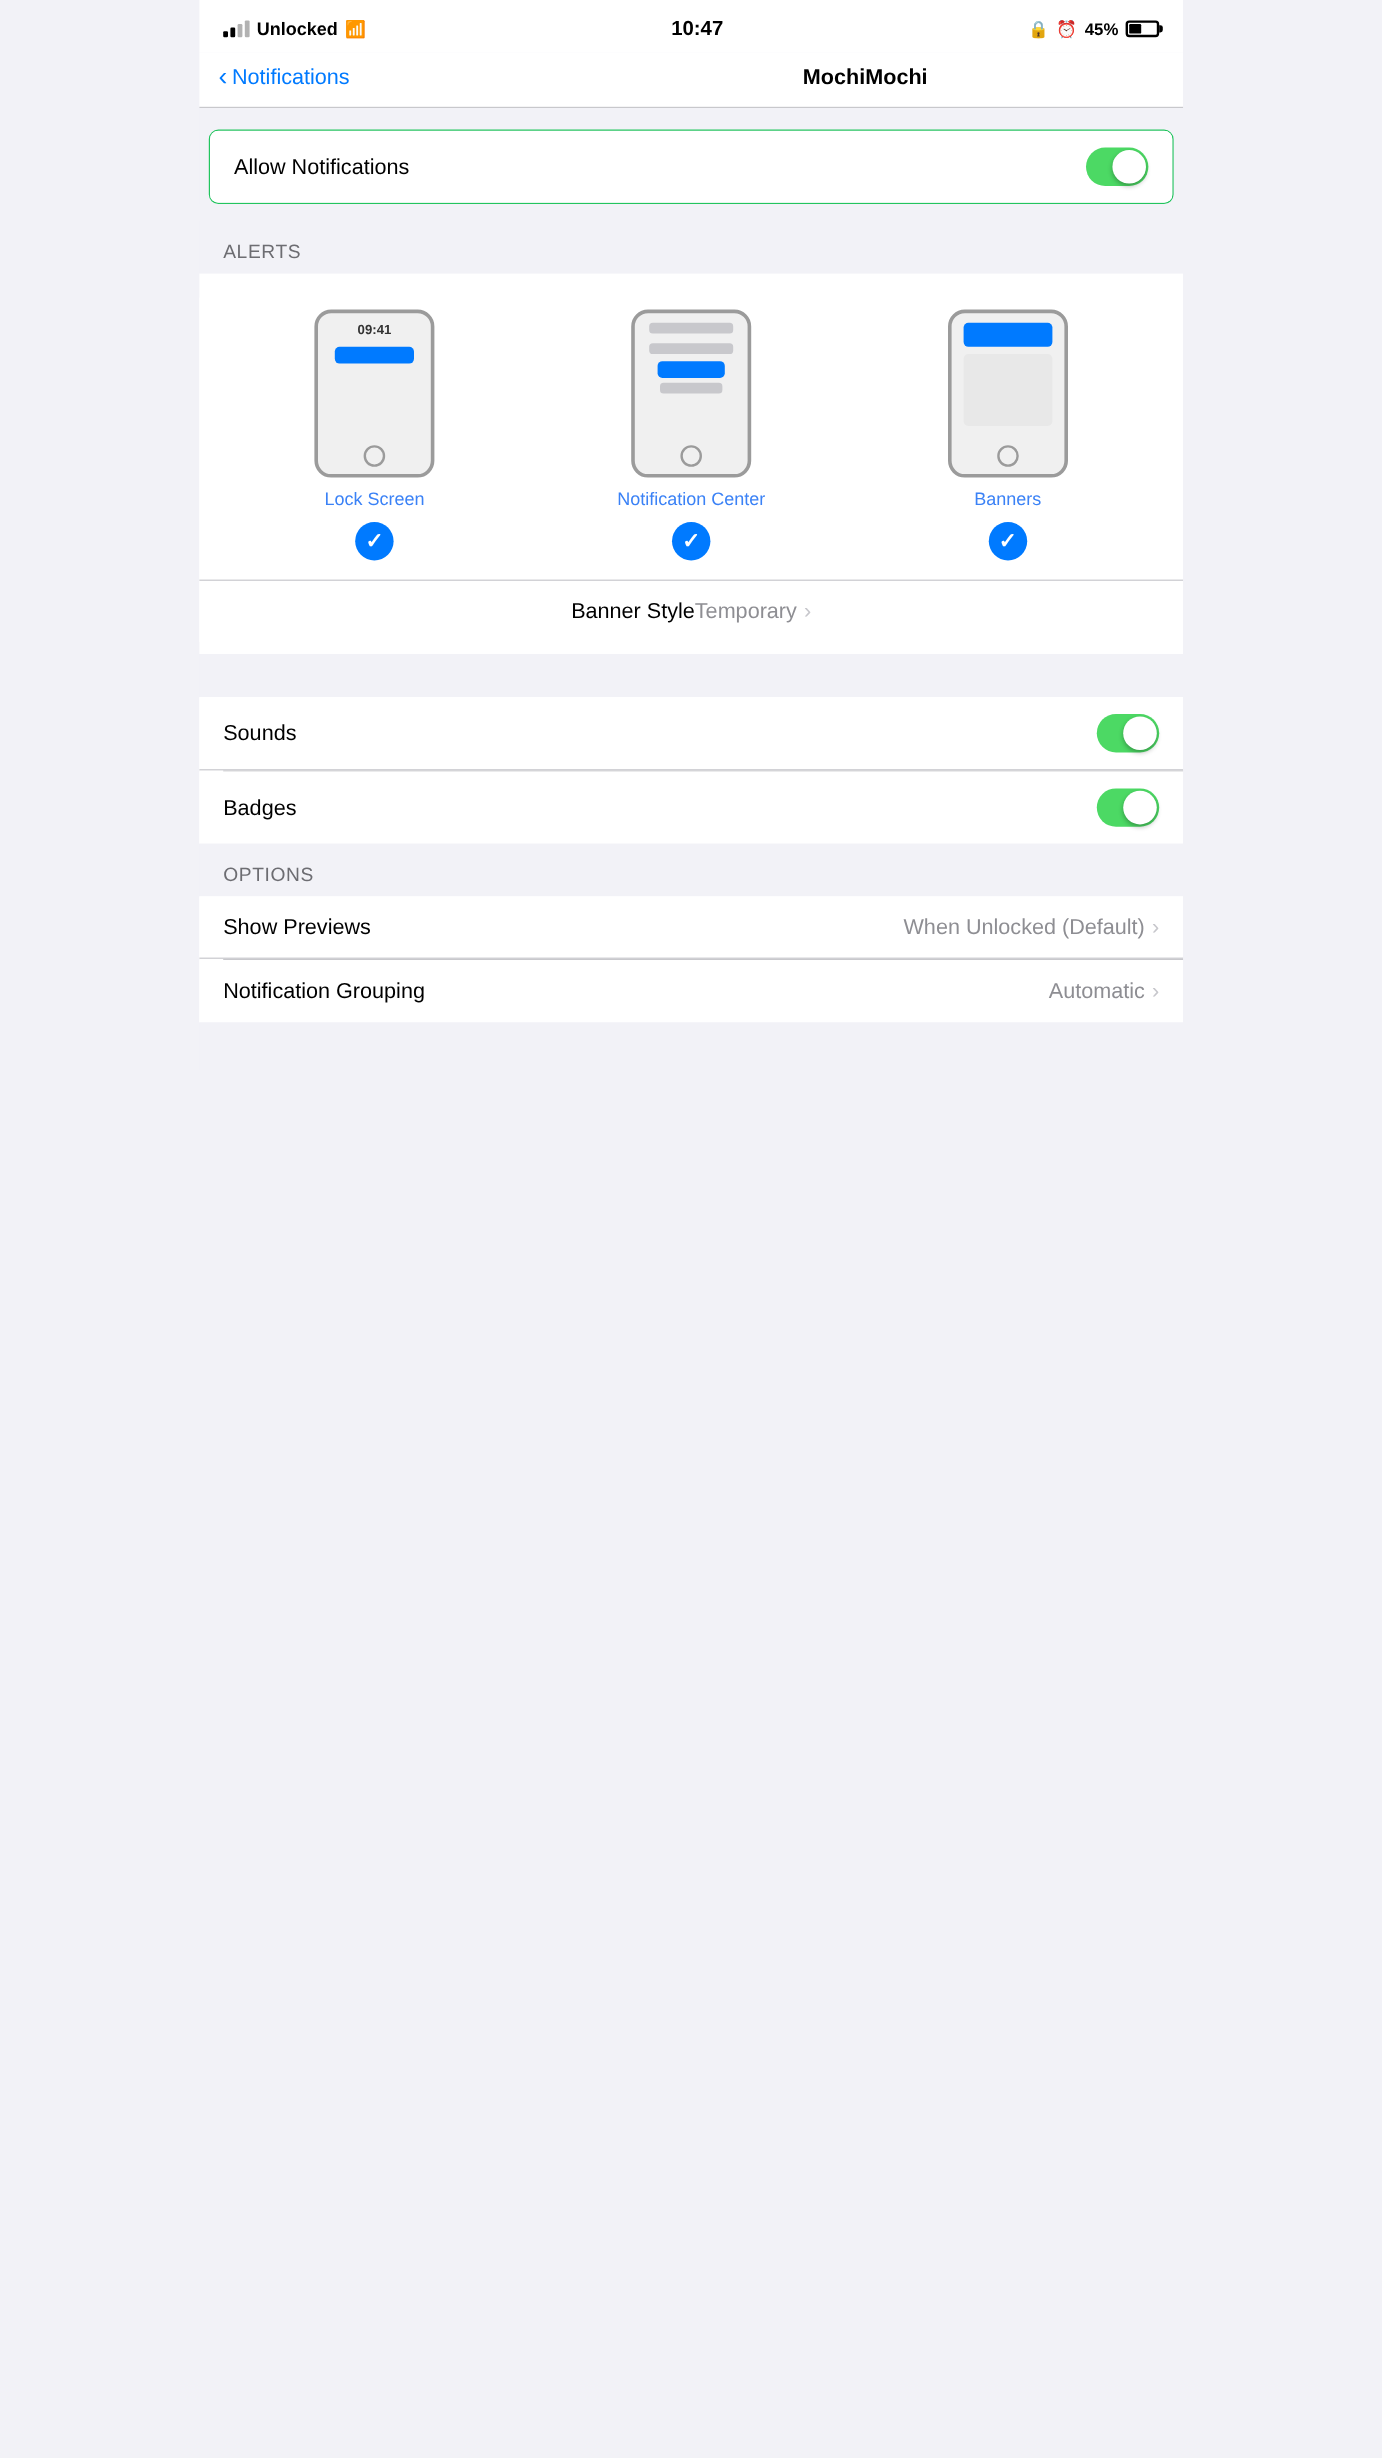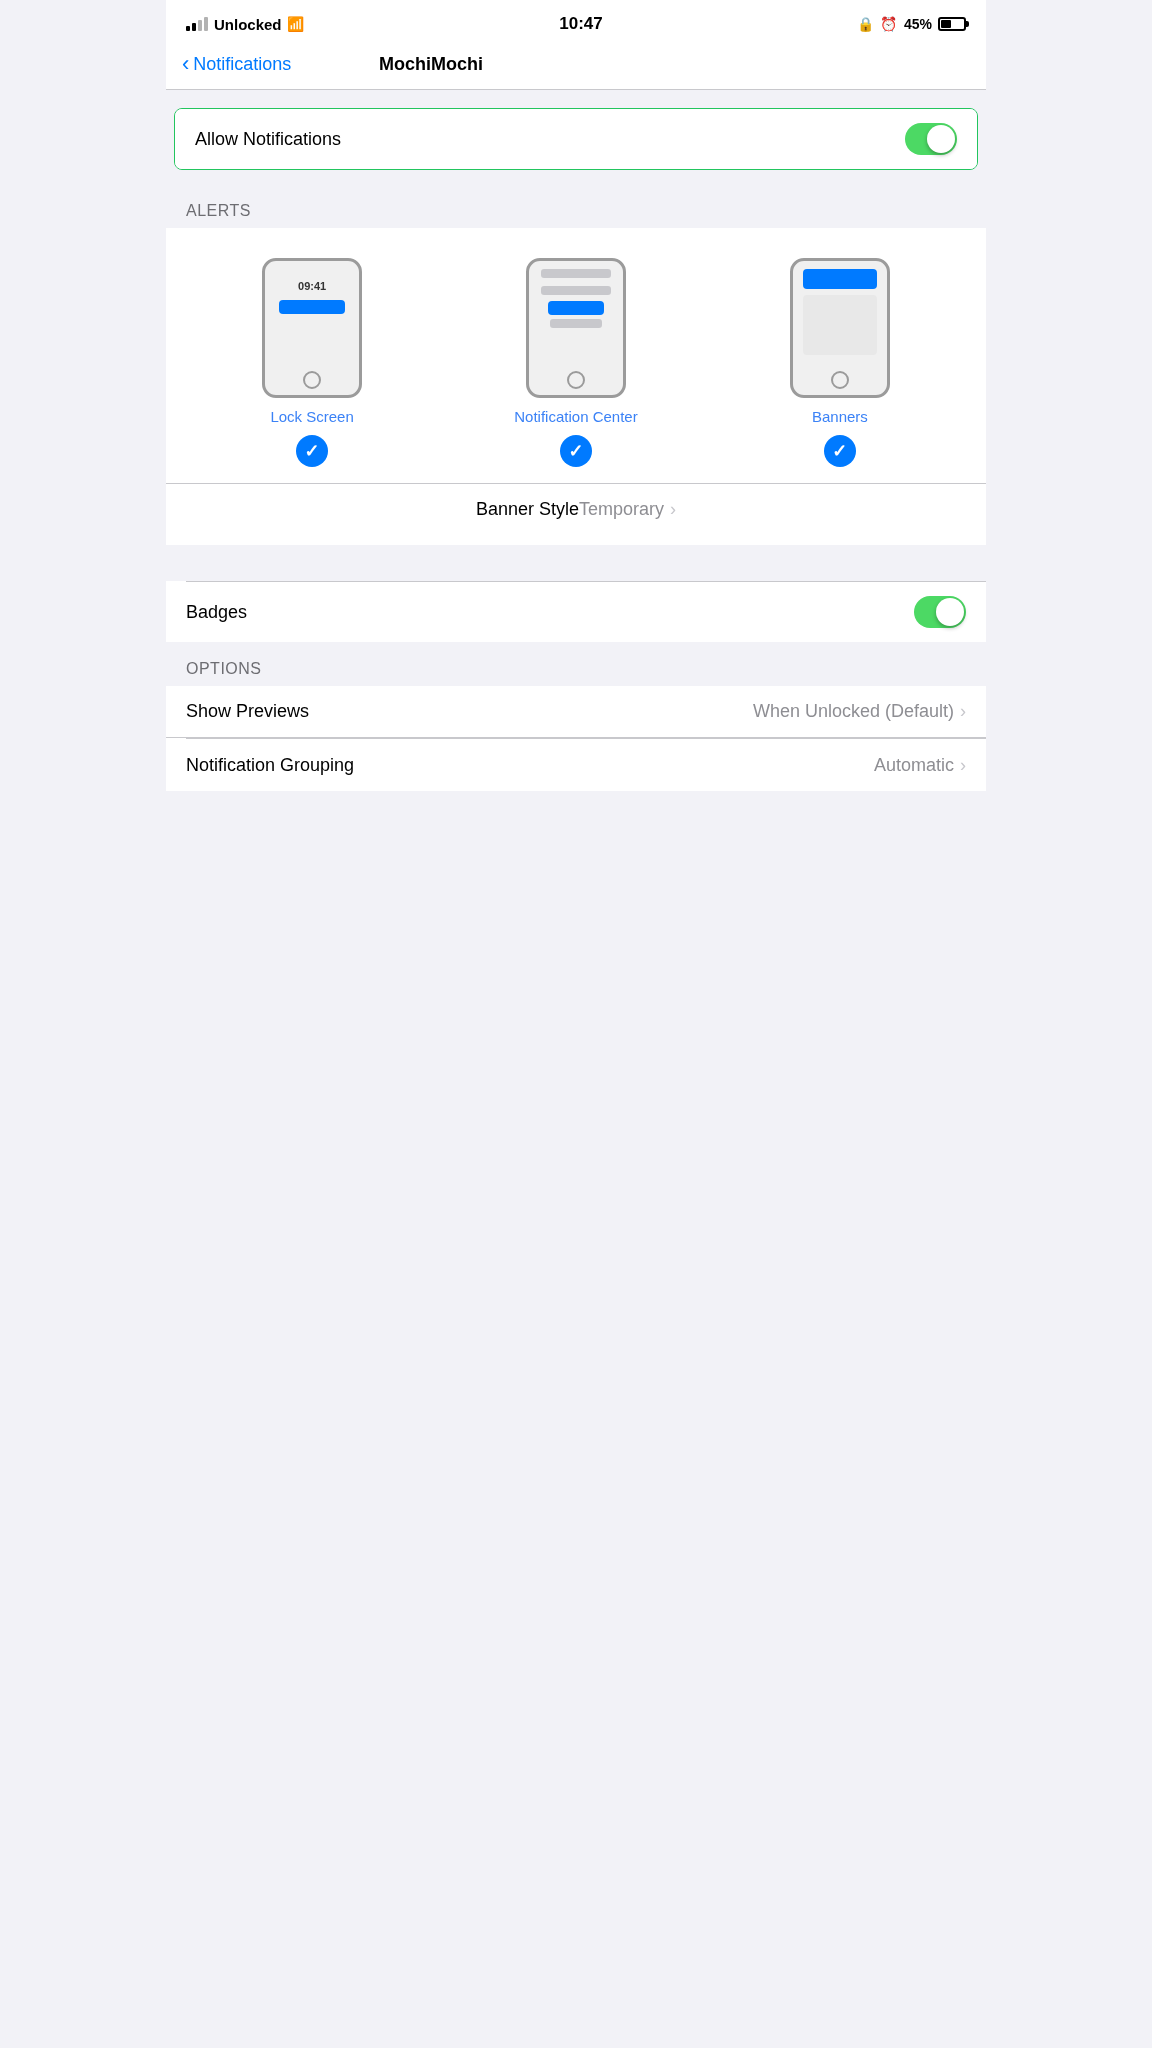--- a/index.html
+++ b/index.html
@@ -93,21 +93,21 @@
       line-height: 1;
       margin-top: -2px;
     }
     .nav-back-text {
       font-size: 18px;
     }
     .nav-title {
       font-size: 18px;
       font-weight: 700;
       flex: 2;
-      text-align: left;
+      text-align: right;
     }
     .nav-spacer { flex: 1; }
 
     
     .section-gap {
       background: #f2f2f7;
       height: 36px;
     }
 
     
@@ -222,21 +222,21 @@
       display: flex;
       flex-direction: column;
       align-items: center;
       overflow: hidden;
     }
 
     
     .phone-lock .time-display {
       font-size: 11px;
       font-weight: 600;
-      margin-top: 19px;
+      margin-top: 8px;
       color: #333;
       text-align: center;
     }
     .phone-lock .notif-bar {
       width: 70%;
       height: 14px;
       background: #007aff;
       border-radius: 4px;
       margin-top: 8px;
     }
@@ -415,20 +415,26 @@
     <div class="row-value">
       <span>Temporary</span>
       <span class="row-chevron">›</span>
     </div>
   </div>
 </div>
 
 <div class="section-gap"></div>
 
 <div class="settings-group">
+  <div class="settings-row">
+    <span class="row-label">Sounds</span>
+    <div class="toggle">
+      <div class="toggle-knob"></div>
+    </div>
+  </div>
   <div class="settings-divider"></div>
   <div class="settings-row" style="border-bottom:none;">
     <span class="row-label">Badges</span>
     <div class="toggle">
       <div class="toggle-knob"></div>
     </div>
   </div>
 </div>
 
 <div class="section-label">OPTIONS</div>

